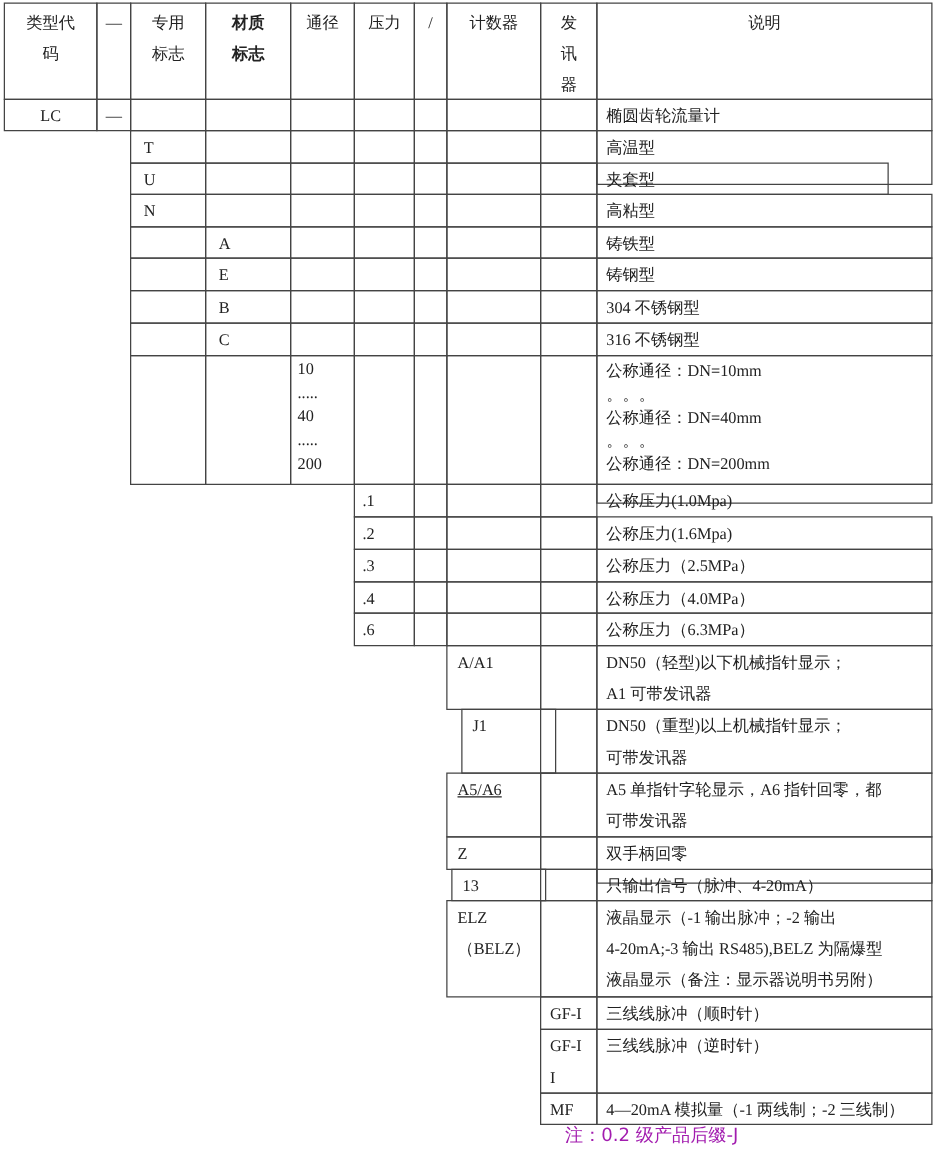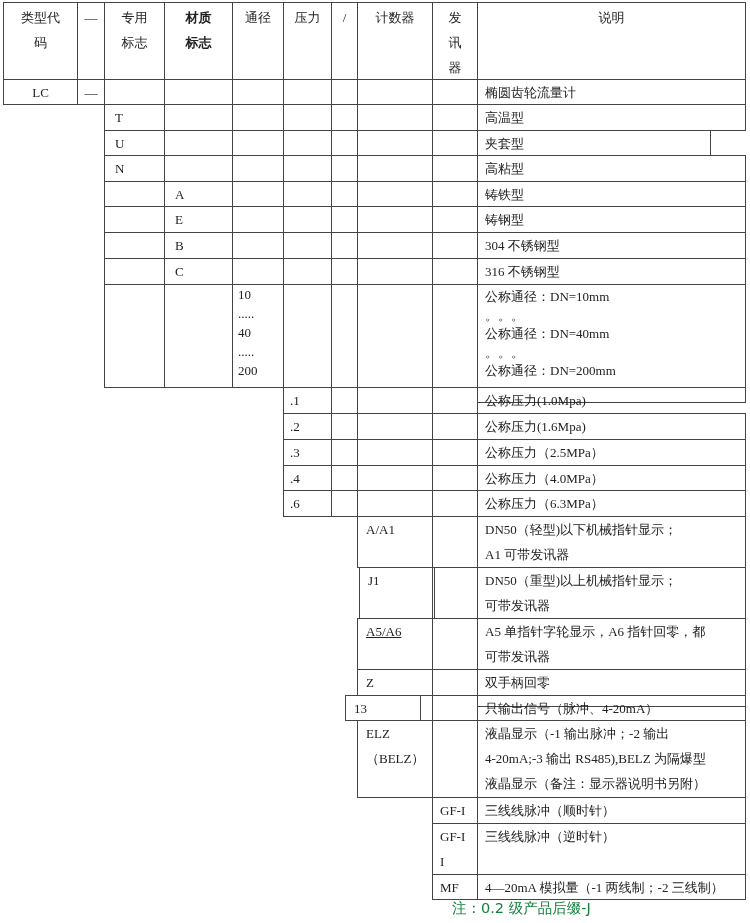--- a/index.html
+++ b/index.html
@@ -1,20 +1,20 @@
 <!DOCTYPE html>
 <html><head>
 <meta charset="utf-8">
 <style>
   html,body{margin:0;padding:0;background:#fff;}
   body{width:750px;height:923px;position:relative;overflow:hidden;
        font-family:"Liberation Serif","DejaVu Serif",serif;color:#222;font-size:13px;}
   .cell{position:absolute;box-sizing:border-box;border:1px solid #444;}
   .txt{position:absolute;white-space:pre;line-height:25px;}
-  .note{position:absolute;left:452px;top:899px;font-family:"DejaVu Sans",sans-serif;font-size:14.5px;color:#15803d;}
+  .note{position:absolute;left:452px;top:899px;font-family:"DejaVu Sans",sans-serif;font-size:14.5px;color:#a21caf;}
 </style>
 </head>
 <body>
 
 <div id="table">
     <div class="cell" style="left: 3px; top: 2px; width: 75px; height: 78px;">
       <div class="txt" style="left: 0px; top: 2px; width: 100%; text-align: center;">类型代
 码</div>
     </div>
     <div class="cell" style="left: 77px; top: 2px; width: 28px; height: 78px;">
@@ -66,21 +66,21 @@
     </div>
     <div class="cell" style="left: 104px; top: 104px; width: 61px; height: 27px;">
       <div class="txt" style="left: 10px; top: 0px;">T</div>
     </div>
     <div class="cell" style="left: 164px; top: 104px; width: 69px; height: 27px;"></div>
     <div class="cell" style="left: 232px; top: 104px; width: 52px; height: 27px;"></div>
     <div class="cell" style="left: 283px; top: 104px; width: 49px; height: 27px;"></div>
     <div class="cell" style="left: 331px; top: 104px; width: 27px; height: 27px;"></div>
     <div class="cell" style="left: 357px; top: 104px; width: 76px; height: 27px;"></div>
     <div class="cell" style="left: 432px; top: 104px; width: 46px; height: 27px;"></div>
-    <div class="cell" style="left: 477px; top: 104px; width: 269px; height: 27px;">
+    <div class="cell" style="left: 477px; top: 104px; width: 269px; height: 44px;">
       <div class="txt" style="left: 7px; top: 0px;">高温型</div>
     </div>
     <div class="cell" style="left: 104px; top: 130px; width: 61px; height: 26px;">
       <div class="txt" style="left: 10px; top: 0px;">U</div>
     </div>
     <div class="cell" style="left: 164px; top: 130px; width: 69px; height: 26px;"></div>
     <div class="cell" style="left: 232px; top: 130px; width: 52px; height: 26px;"></div>
     <div class="cell" style="left: 283px; top: 130px; width: 49px; height: 26px;"></div>
     <div class="cell" style="left: 331px; top: 130px; width: 27px; height: 26px;"></div>
     <div class="cell" style="left: 357px; top: 130px; width: 76px; height: 26px;"></div>
@@ -214,21 +214,21 @@
       <div class="txt" style="left: 7px; top: 0px;">公称压力（6.3MPa）</div>
     </div>
     <div class="cell" style="left: 357px; top: 516px; width: 76px; height: 52px;">
       <div class="txt" style="left: 8px; top: 0px;">A/A1</div>
     </div>
     <div class="cell" style="left: 432px; top: 516px; width: 46px; height: 52px;"></div>
     <div class="cell" style="left: 477px; top: 516px; width: 269px; height: 52px;">
       <div class="txt" style="left: 7px; top: 0px;">DN50（轻型)以下机械指针显示；
 A1 可带发讯器</div>
     </div>
-    <div class="cell" style="left: 359px; top: 567px; width: 76px; height: 52px;">
+    <div class="cell" style="left: 369px; top: 567px; width: 76px; height: 52px;">
       <div class="txt" style="left: 8px; top: 0px;">J1</div>
     </div>
     <div class="cell" style="left: 432px; top: 567px; width: 46px; height: 52px;"></div>
     <div class="cell" style="left: 477px; top: 567px; width: 269px; height: 52px;">
       <div class="txt" style="left: 7px; top: 0px;">DN50（重型)以上机械指针显示；
 可带发讯器</div>
     </div>
     <div class="cell" style="left: 357px; top: 618px; width: 76px; height: 52px;">
       <div class="txt" style="left: 8px; top: 0px; text-decoration: underline;">A5/A6</div>
     </div>
@@ -237,21 +237,21 @@
       <div class="txt" style="left: 7px; top: 0px;">A5 单指针字轮显示，A6 指针回零，都
 可带发讯器</div>
     </div>
     <div class="cell" style="left: 357px; top: 669px; width: 76px; height: 27px;">
       <div class="txt" style="left: 8px; top: 0px;">Z</div>
     </div>
     <div class="cell" style="left: 432px; top: 669px; width: 46px; height: 27px;"></div>
     <div class="cell" style="left: 477px; top: 669px; width: 269px; height: 38px;">
       <div class="txt" style="left: 7px; top: 0px;">双手柄回零</div>
     </div>
-    <div class="cell" style="left: 345px; top: 695px; width: 76px; height: 26px;">
+    <div class="cell" style="left: 361px; top: 695px; width: 76px; height: 26px;">
       <div class="txt" style="left: 8px; top: 0px;">13</div>
     </div>
     <div class="cell" style="left: 432px; top: 695px; width: 46px; height: 26px;"></div>
     <div class="cell" style="left: 477px; top: 695px; width: 269px; height: 26px;">
       <div class="txt" style="left: 7px; top: 0px;">只输出信号（脉冲、4-20mA）</div>
     </div>
     <div class="cell" style="left: 357px; top: 720px; width: 76px; height: 78px;">
       <div class="txt" style="left: 8px; top: 0px;">ELZ
 （BELZ）</div>
     </div>

